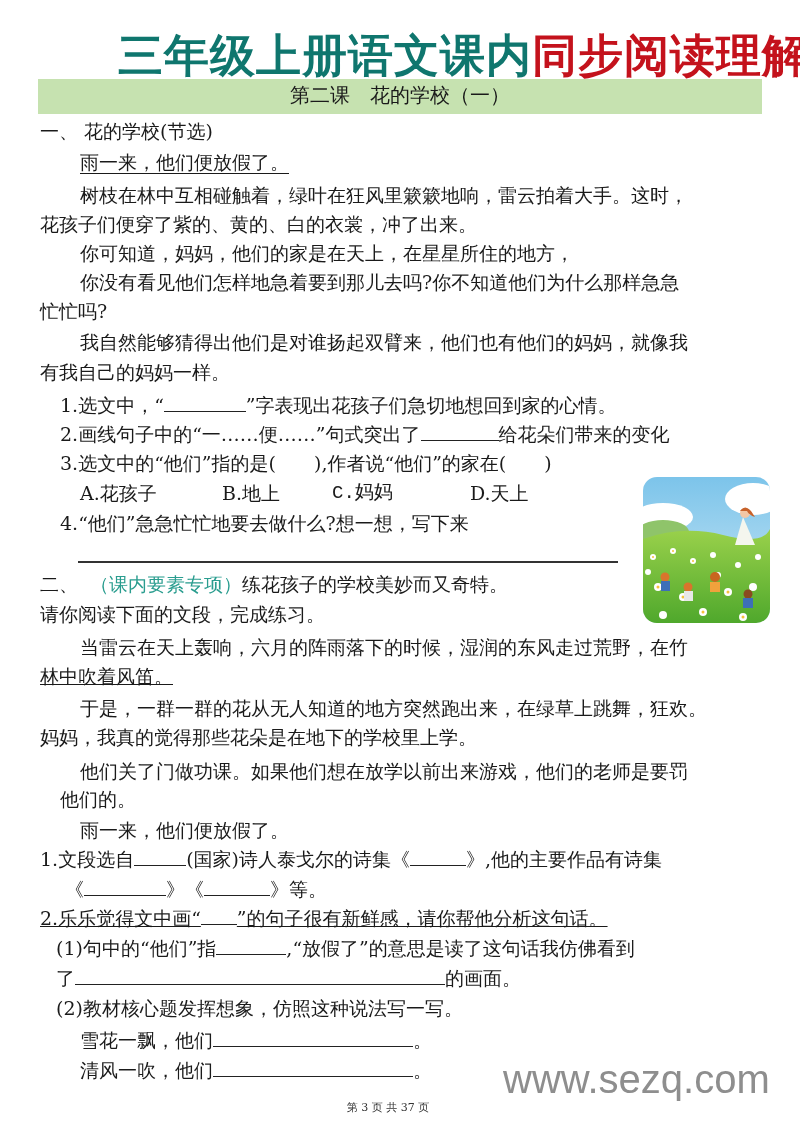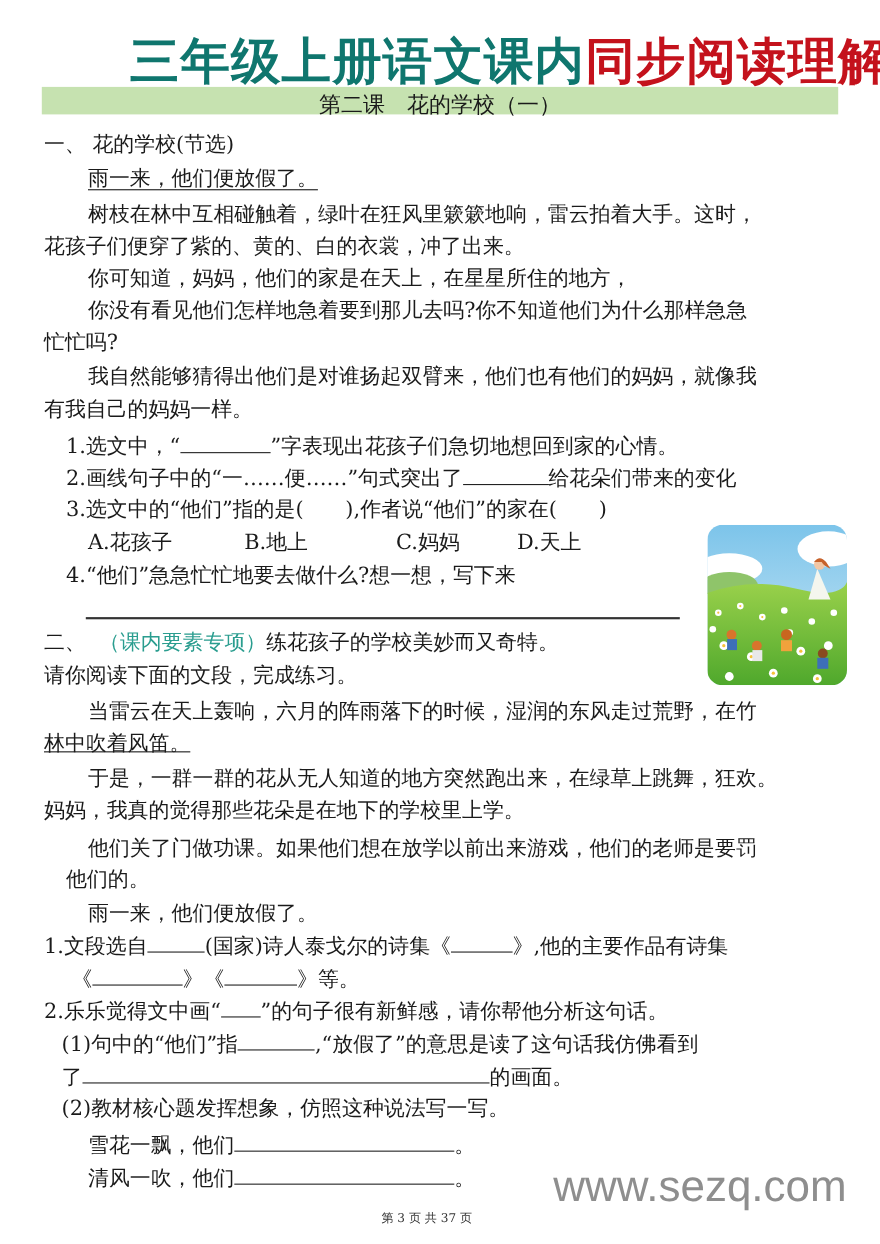--- a/index.html
+++ b/index.html
@@ -9,21 +9,21 @@
     color: #1a1a1a;
   }
   .abs { position: absolute; white-space: nowrap; }
   .title {
     left: 118px; top: 30px; font-size: 45px; font-weight: bold; letter-spacing: 1px;
     font-family: "DejaVu Sans", "Liberation Sans", sans-serif; line-height: 52px;
   }
   .title .black { color: #0f766e; }
   .title .red { color: #c4121c; }
   .lesson-bar {
-    left: 38px; top: 79px; width: 724px; height: 25px; background: #c6e2b0;
+    left: 38px; top: 79px; width: 724px; height: 35px; background: #c6e2b0;
   }
   .lesson-title {
     position: absolute; left: 0; right: 0; top: 3px; text-align: center;
     font-size: 20px; line-height: 26px; color: #1a1a1a;
   }
   .line { font-size: 19px; line-height: 24px; }
   .u { text-decoration: underline; text-underline-offset: 4px; }
   .blank { display: inline-block; border-bottom: 1.5px solid #222; height: 18px; vertical-align: baseline; }
   .teal { color: #2a9d8f; }
   .hr { position: absolute; height: 2px; background: #333; }
@@ -63,21 +63,21 @@
 
 <div class="abs line" style="left:60px; top:393px;">
   <span>1.选文中，“</span><span class="blank" style="width:82px;"></span><span>”字表现出花孩子们急切地想回到家的心情。</span>
 </div>
 <div class="abs line" style="left:60px; top:422px;">
   <span>2.画线句子中的“一……便……”句式突出了</span><span class="blank" style="width:78px;"></span><span>给花朵们带来的变化</span>
 </div>
 <div class="abs line" style="left:60px; top:451px;">3.选文中的“他们”指的是(　　),作者说“他们”的家在(　　)</div>
 <div class="abs line" style="left:80px; top:481px;">A.花孩子</div>
 <div class="abs line" style="left:222px; top:481px;">B.地上</div>
-<div class="abs line" style="left:360px; top:481px;">C.妈妈</div>
+<div class="abs line" style="left:332px; top:481px;font-family:Liberation Mono, monospace;">C.妈妈</div>
 <div class="abs line" style="left:470px; top:481px;">D.天上</div>
 <div class="abs line" style="left:60px; top:511px;">4.“他们”急急忙忙地要去做什么?想一想，写下来</div>
 <div class="hr" style="left:78px; top:561px; width:540px;"></div>
 
 <div class="illustration">
   <svg width="127" height="146" viewBox="0 0 127 146" xmlns="http://www.w3.org/2000/svg">
     <defs>
       <linearGradient id="sky" x1="0" y1="0" x2="0" y2="1">
         <stop offset="0" stop-color="#7cc4ea"></stop>
         <stop offset="1" stop-color="#cfe9f6"></stop>
@@ -147,21 +147,21 @@
 <div class="abs line" style="left:80px; top:759px;">他们关了门做功课。如果他们想在放学以前出来游戏，他们的老师是要罚</div>
 <div class="abs line" style="left:60px; top:787px;">他们的。</div>
 <div class="abs line" style="left:80px; top:818px;">雨一来，他们便放假了。</div>
 
 <div class="abs line" style="left:40px; top:847px;">
   <span>1.文段选自</span><span class="blank" style="width:52px;"></span><span>(国家)诗人泰戈尔的诗集《</span><span class="blank" style="width:56px;"></span><span>》,他的主要作品有诗集</span>
 </div>
 <div class="abs line" style="left:65px; top:877px;">
   <span>《</span><span class="blank" style="width:82px;"></span><span>》《</span><span class="blank" style="width:66px;"></span><span>》等。</span>
 </div>
-<div class="abs line" style="left:40px; top:906px;">
+<div class="abs line" style="left:40px; top:906px;text-decoration:underline;">
   <span>2.乐乐觉得文中画“</span><span class="blank" style="width:36px;"></span><span>”的句子很有新鲜感，请你帮他分析这句话。</span>
 </div>
 <div class="abs line" style="left:56px; top:936px;">
   <span>(1)句中的“他们”指</span><span class="blank" style="width:70px;"></span><span>,“放假了”的意思是读了这句话我仿佛看到</span>
 </div>
 <div class="abs line" style="left:56px; top:966px;">
   <span>了</span><span class="blank" style="width:370px;"></span><span>的画面。</span>
 </div>
 <div class="abs line" style="left:56px; top:996px;">(2)教材核心题发挥想象，仿照这种说法写一写。</div>
 <div class="abs line" style="left:80px; top:1028px;">

